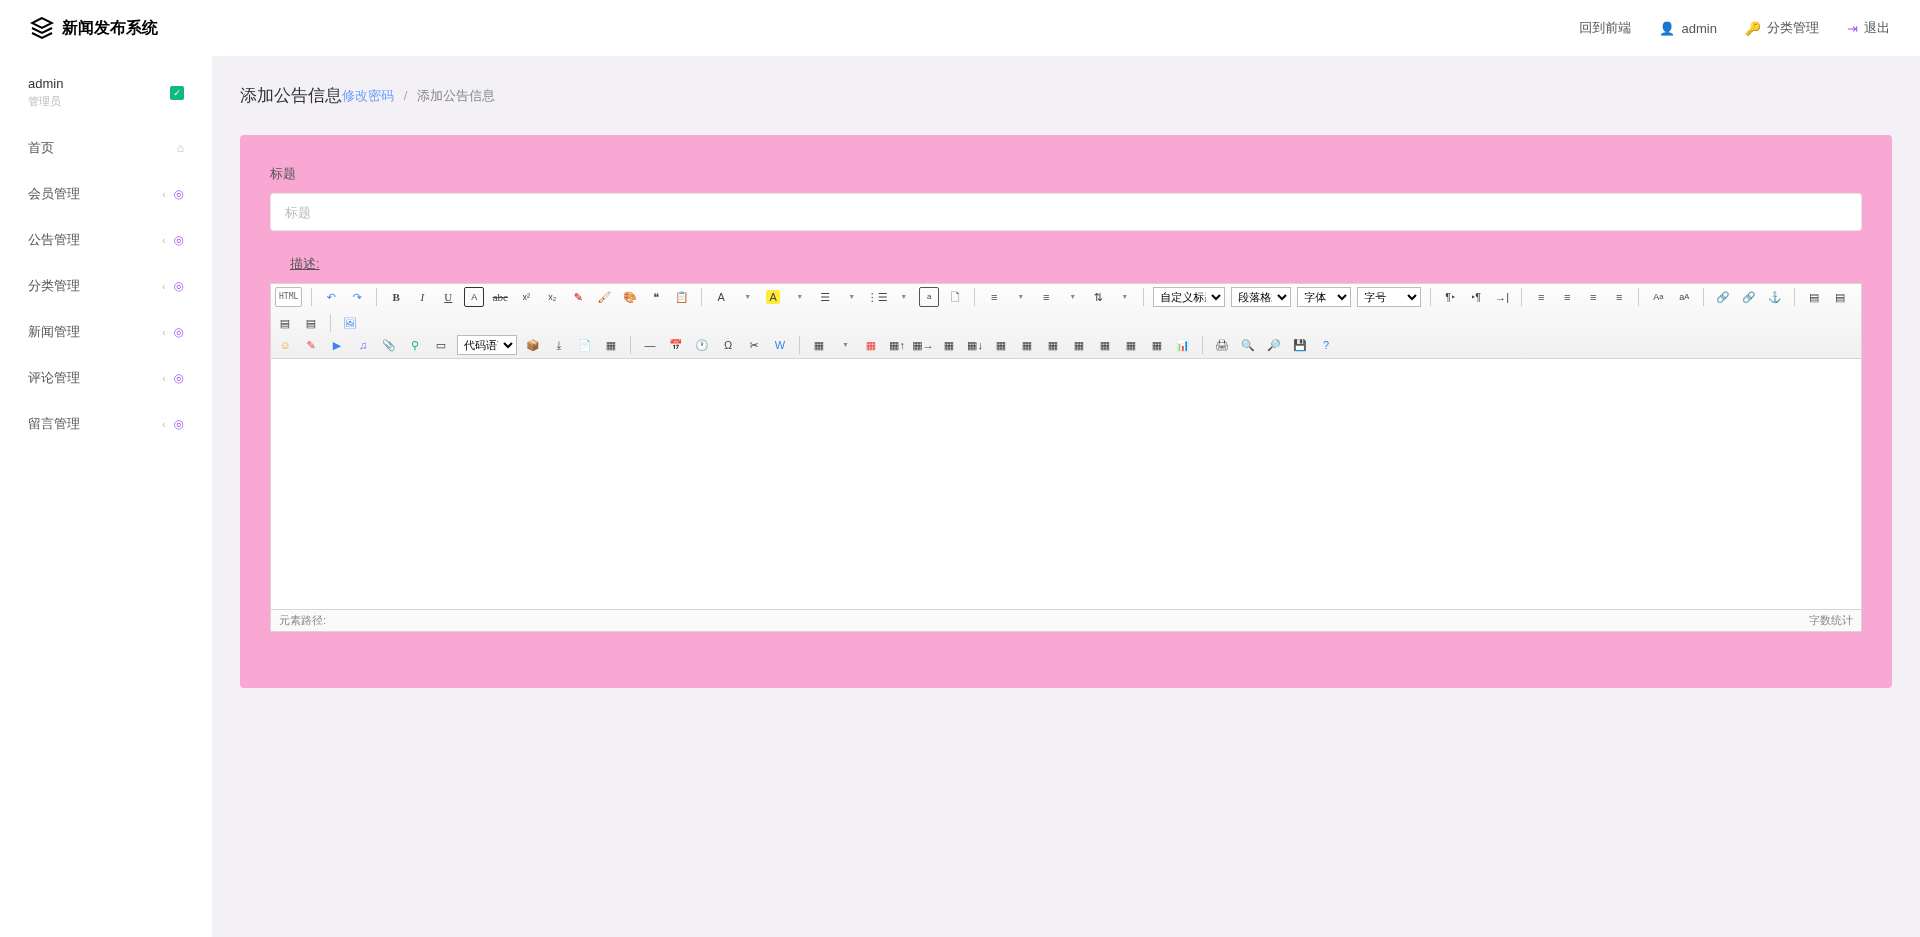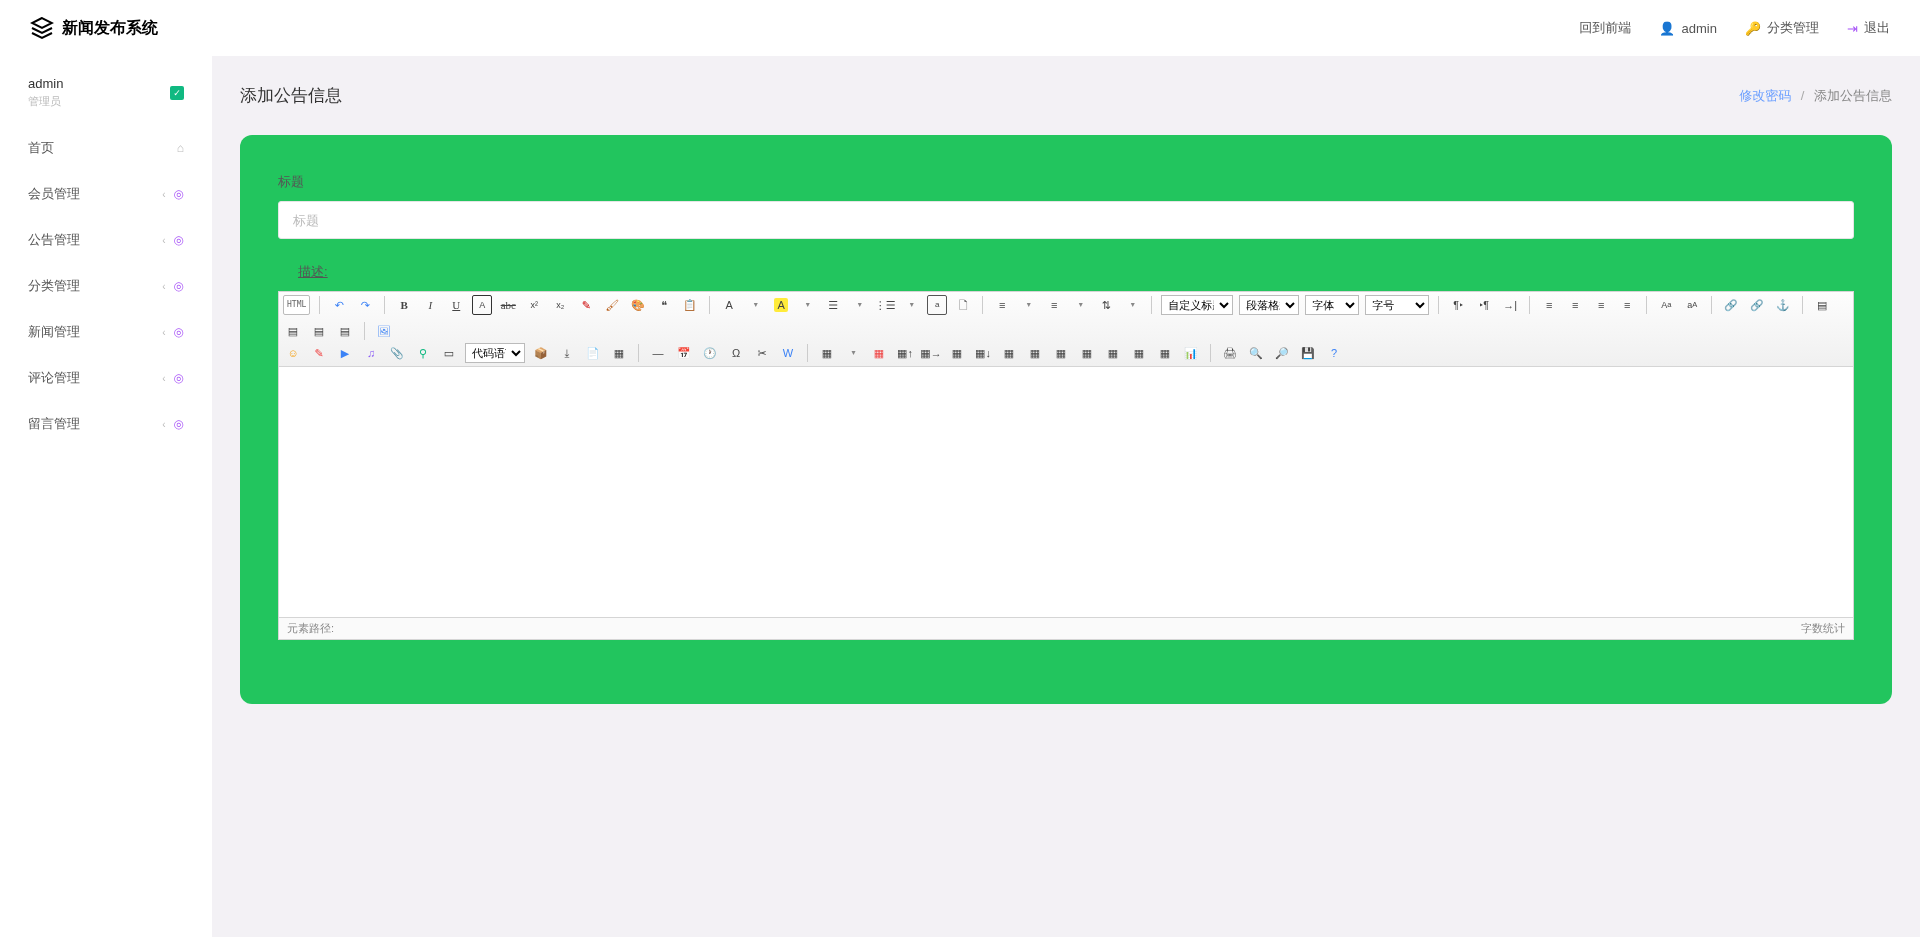--- a/index.html
+++ b/index.html
@@ -19,27 +19,27 @@
 .sidebar-user-info .uname { font-size: 13px; color: #333; font-weight: 500; }
 .sidebar-user-info .urole { font-size: 11px; color: #bbb; margin-top: 3px; }
 .user-badge { width: 14px; height: 14px; background: #10b981; border-radius: 2px; color: #fff; font-size: 9px; display: flex; align-items: center; justify-content: center; }
 .nav-item { height: 46px; display: flex; align-items: center; justify-content: space-between; padding: 0 28px; cursor: pointer; color: #555; font-size: 13px; }
 .nav-right { display: flex; align-items: center; gap: 8px; }
 .nav-right .chev { color: #bbb; font-size: 10px; }
 .nav-right .nicon { color: #a855f7; font-size: 12px; }
 
 
 .main { margin-left: 212px; margin-top: 56px; padding: 28px; }
-.page-head { display: flex; justify-content: space-between; align-items: center; margin-bottom: 28px; }
+.page-head { display: flex; align-items: center; margin-bottom: 28px; }
 .page-title { font-size: 17px; color: #333; font-weight: 500; }
 .breadcrumb { font-size: 13px; color: #888; }
 .breadcrumb .bc-link { color: #6b9fff; cursor: pointer; }
 .breadcrumb .bc-sep { margin: 0 6px; color: #aaa; }
 
-.card { background: #22c55e; border-radius: 12px; padding: 38px; }
+.card { background: #f9a8d4; border-radius: 4px; padding: 30px; }
 .form-label { font-size: 13px; color: #555; margin-bottom: 10px; display: block; }
 .form-input { width: 100%; height: 38px; border: 1px solid #e5e5e5; border-radius: 3px; padding: 0 14px; font-size: 13px; outline: none; margin-bottom: 24px; }
 .form-input::placeholder { color: #bbb; }
 .desc-label { margin-left: 20px; text-decoration: underline; }
 
 
 .editor { border: 1px solid #d5d5d5; background: #fff; margin-bottom: 26px; }
 .editor-toolbar { background: linear-gradient(#fdfdfd, #f0f0f0); border-bottom: 1px solid #d5d5d5; padding: 2px 4px; line-height: 0; }
 .tb-row { display: flex; flex-wrap: wrap; align-items: center; gap: 6px; padding: 1px 0; }
 .tb-btn { width: 20px; height: 20px; display: inline-flex; align-items: center; justify-content: center; font-size: 11px; cursor: pointer; border-radius: 2px; line-height: 1; color: #444; }

